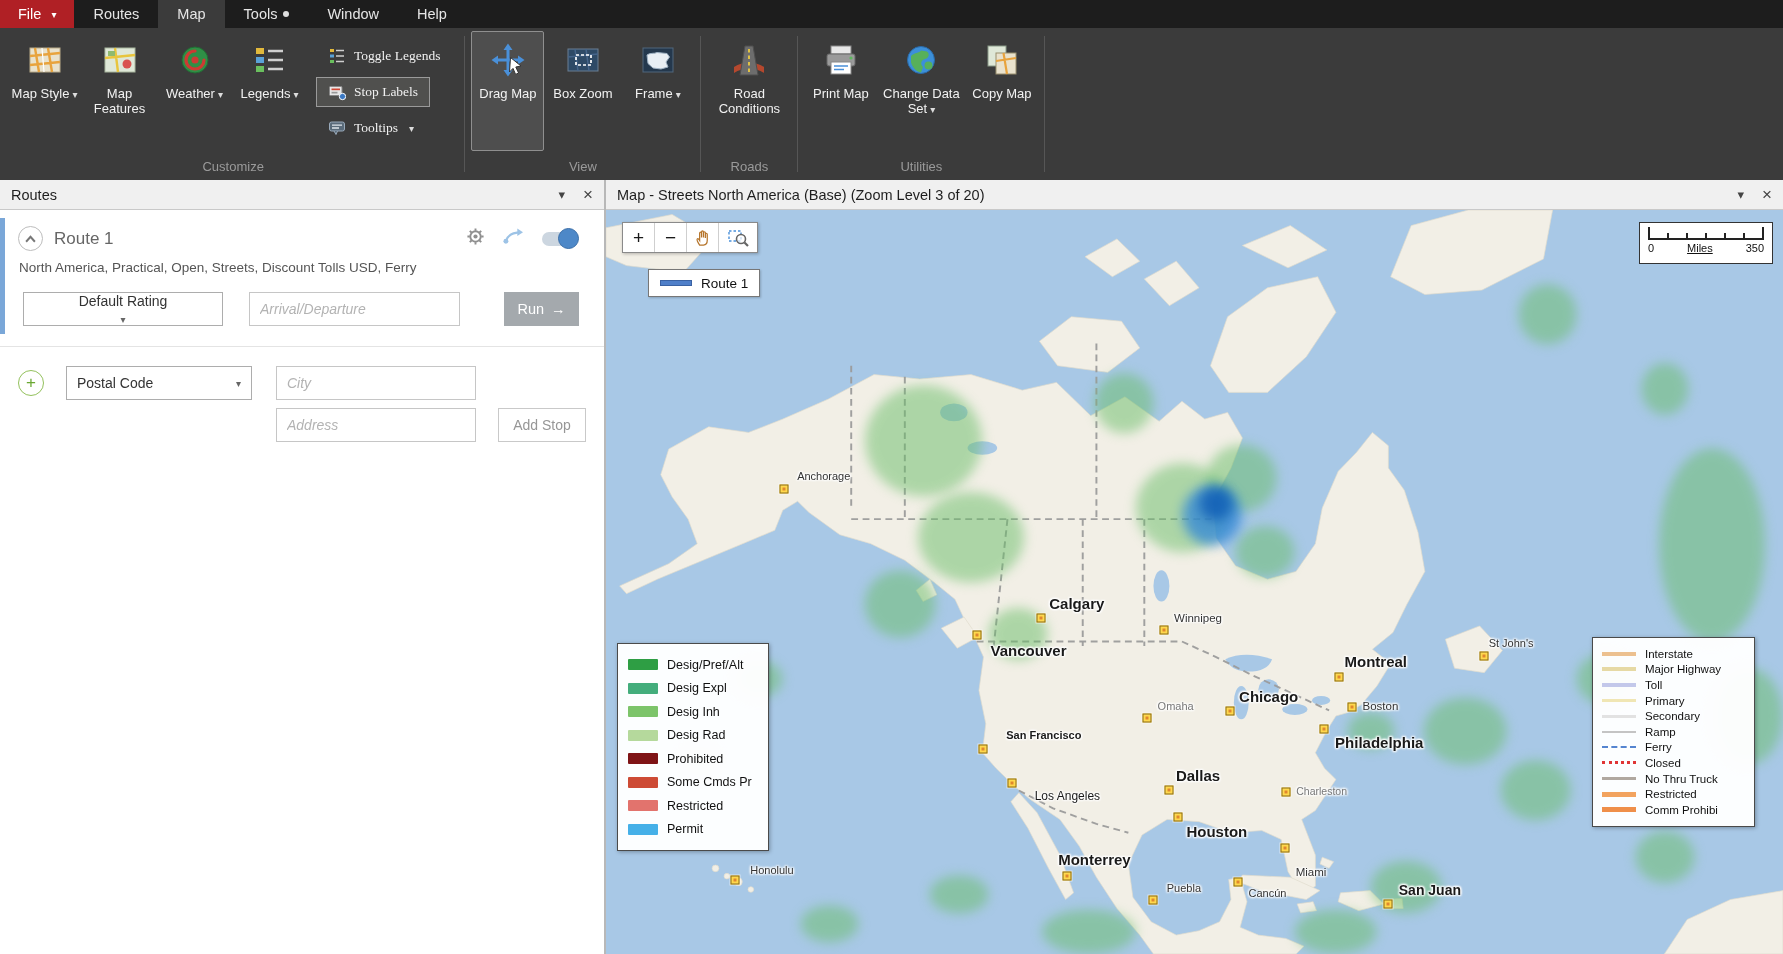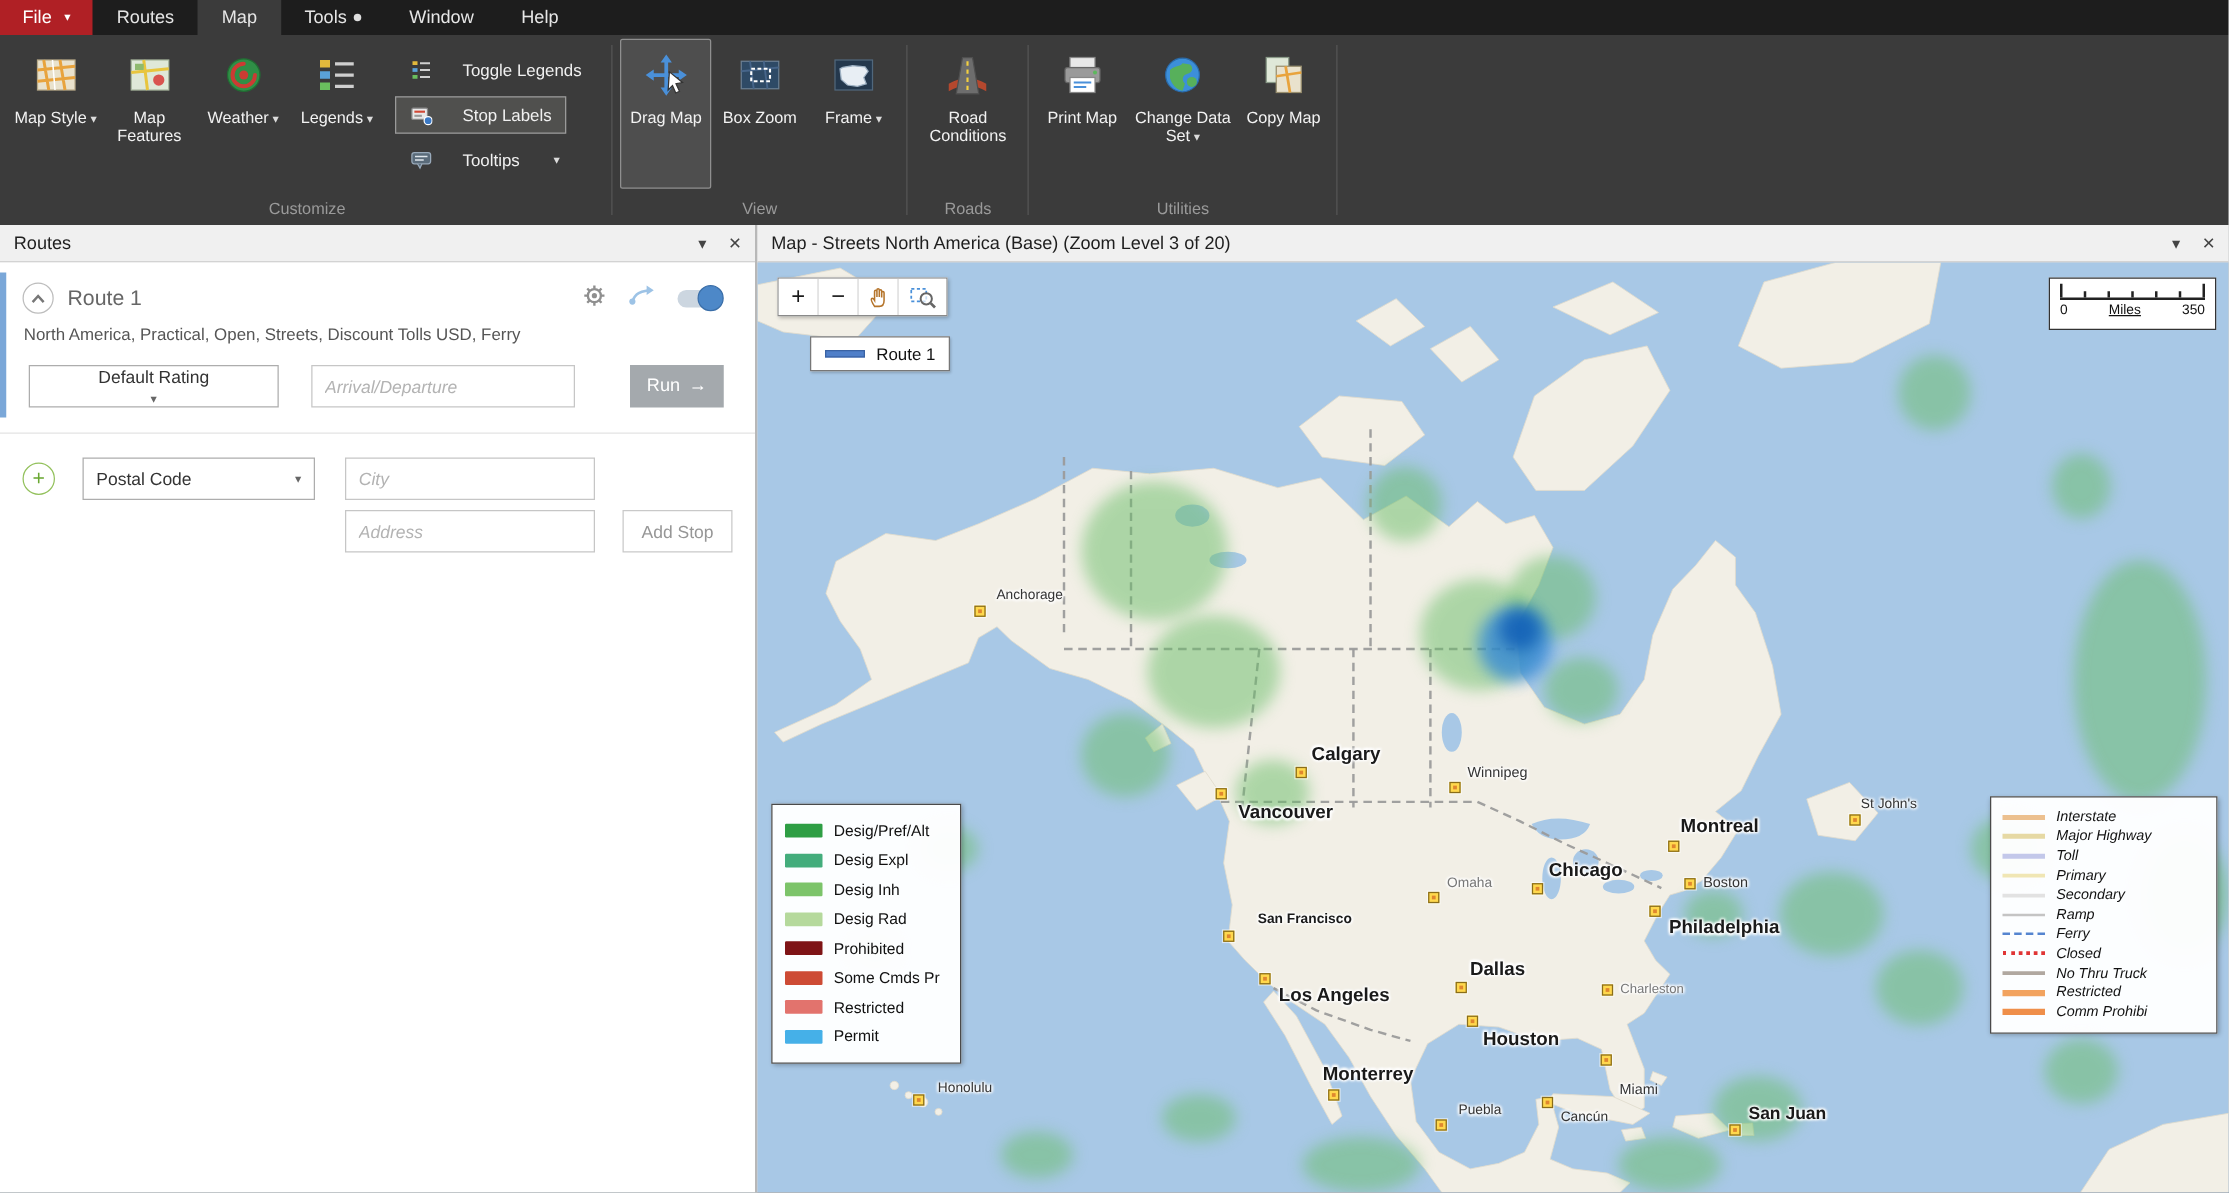--- a/index.html
+++ b/index.html
@@ -26,21 +26,21 @@
   .rname{height:24px;line-height:22px;text-align:center;color:#9a9a9a;font-size:13px;}
   .rsep{width:1px;background:#565656;margin:8px 2px;}
   .rbtn{width:73px;min-height:120px;display:flex;flex-direction:column;align-items:center;padding-top:9px;gap:7px;border:1px solid transparent;border-radius:2px;cursor:default;}
   .rbtn.selected{background:#4e4e4e;border-color:#8f8f8f;}
   .rbtn.wide{width:84px;}
   .ricon{width:38px;height:38px;display:flex;align-items:center;justify-content:center;}
   .ricon svg{width:36px;height:36px;}
   .rlabel{font-size:13px;text-align:center;line-height:1.18;color:#f2f2f2;max-width:78px;}
   .ddcaret{font-size:10px;color:#dcdcdc;margin-left:3px;}
   .rstack{display:flex;flex-direction:column;gap:6px;padding:10px 6px 0 8px;align-items:flex-start;}
-  .sbtn{height:30px;display:inline-flex;align-items:center;gap:24px;padding:0 11px;border:1px solid transparent;font-size:13.5px;color:#f0f0f0;cursor:default;}
+  .sbtn{height:30px;display:inline-flex;align-items:center;gap:8px;padding:0 11px;border:1px solid transparent;font-size:13.5px;color:#f0f0f0;cursor:default;font-family:Liberation Serif, serif;}
   .sbtn.selected{background:#50504e;border-color:#9a9a9a;}
   .sicon{width:18px;height:18px;display:inline-flex;}
   .sicon svg{width:18px;height:18px;}
 
   
   .content{flex:1;display:flex;min-height:0;background:#d5d5d5;}
   .routes-panel{width:606px;flex:0 0 auto;border-right:2px solid #b8b8b8;display:flex;flex-direction:column;background:#fff;}
   .panel-header{height:30px;background:#f0f0f0;border-bottom:1px solid #c9c9c9;display:flex;align-items:center;padding:0 11px;font-size:14.5px;color:#1e1e1e;flex:0 0 auto;}
   .ph-icons{margin-left:auto;display:flex;gap:18px;color:#444;font-size:13px;align-items:center;}
   .ph-ic{cursor:default;line-height:1;}
@@ -97,21 +97,21 @@
   .ticks{display:flex;justify-content:space-between;height:11px;border-bottom:2px solid #222;align-items:flex-end;}
   .tick{width:1.5px;background:#222;height:5px;}
   .tick.end{height:11px;}
   .scale-labels{display:flex;justify-content:space-between;font-size:11px;color:#111;margin-top:2px;}
   .scale-unit{text-decoration:underline;}
 
   .legend{position:absolute;background:rgba(255,255,255,.97);border:1.5px solid #4a4a4a;box-shadow:1px 1px 4px rgba(0,0,0,.3);}
   .legend.classes{left:11px;top:433px;width:152px;padding:9px 10px;}
   .lrow{display:flex;align-items:center;gap:9px;height:23.5px;font-size:12.5px;color:#111;}
   .chipc{width:30px;height:11px;flex:0 0 auto;border-radius:1px;}
-  .legend.types{left:986px;top:427px;width:182px;padding:8px 0 8px 9px;overflow:hidden;font-style:italic;}
+  .legend.types{left:986px;top:427px;width:163px;padding:8px 0 8px 9px;overflow:hidden;}
   .trow{display:flex;align-items:center;gap:9px;height:15.6px;font-size:11.5px;color:#111;white-space:nowrap;}
   .lline{width:34px;flex:0 0 auto;border-top:3px solid #ccc;}
 </style>
 </head>
 <body>
 
 <div class="app">
 
   <header class="menubar">
     <div class="menu-file">
@@ -538,21 +538,21 @@
             <span class="marker" style="left: 61%; top: 69.7%;"></span>
             <span class="city" style="left: 65.7%; top: 71.7%; font-size: 15px; font-weight: 700; color: rgb(26, 26, 26);">Philadelphia</span>
 
             <span class="marker" style="left: 47.8%; top: 77.9%;"></span>
             <span class="city" style="left: 50.3%; top: 76.1%; font-size: 15px; font-weight: 700; color: rgb(26, 26, 26);">Dallas</span>
 
             <span class="marker" style="left: 57.8%; top: 78.2%;"></span>
             <span class="city" style="left: 60.8%; top: 78.2%; font-size: 10.5px; font-weight: 400; color: rgb(119, 119, 119);">Charleston</span>
 
             <span class="marker" style="left: 34.5%; top: 77%;"></span>
-            <span class="city" style="left: 39.2%; top: 78.9%; font-size: 15px; font-weight: 700; color: rgb(26, 26, 26);">Los Angeles</span>
+            <span class="city" style="left: 39.2%; top: 78.9%; font-size: 12px; font-weight: 400; color: rgb(26, 26, 26);">Los Angeles</span>
 
             <span class="marker" style="left: 48.6%; top: 81.6%;"></span>
             <span class="city" style="left: 51.9%; top: 83.6%; font-size: 15px; font-weight: 700; color: rgb(26, 26, 26);">Houston</span>
 
             <span class="marker" style="left: 57.7%; top: 85.8%;"></span>
             <span class="city" style="left: 59.9%; top: 84.3%; font-size: 11.5px; font-weight: 400; color: rgb(51, 51, 51); margin-top: 36px;">Miami</span>
 
             <span class="marker" style="left: 39.2%; top: 89.5%;"></span>
             <span class="city" style="left: 41.5%; top: 87.4%; font-size: 15px; font-weight: 700; color: rgb(26, 26, 26);">Monterrey</span>
 

